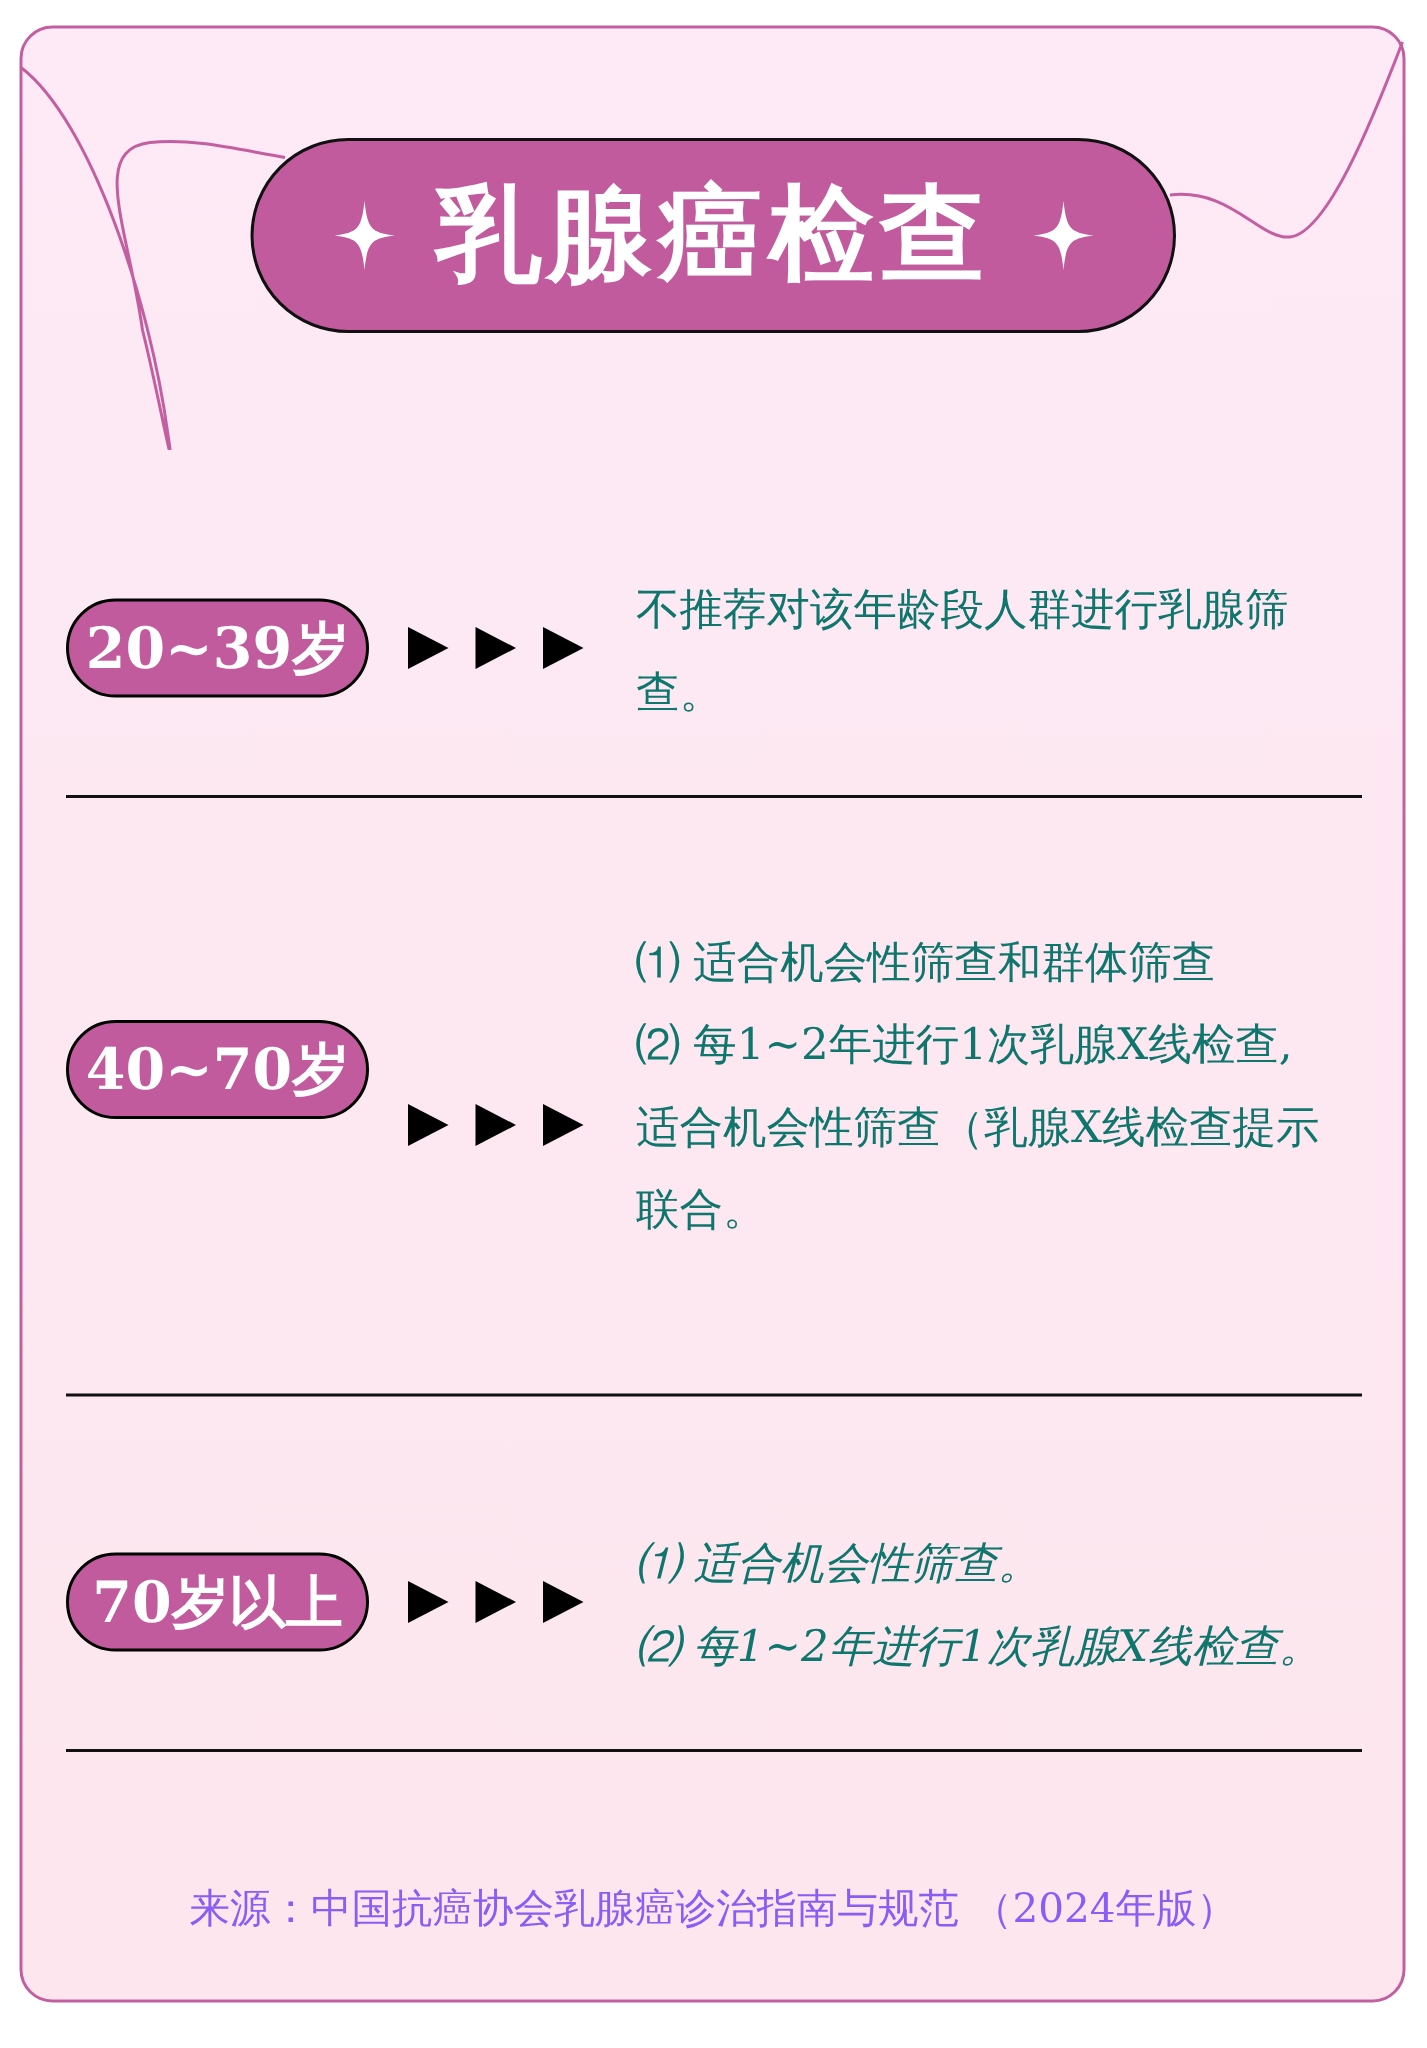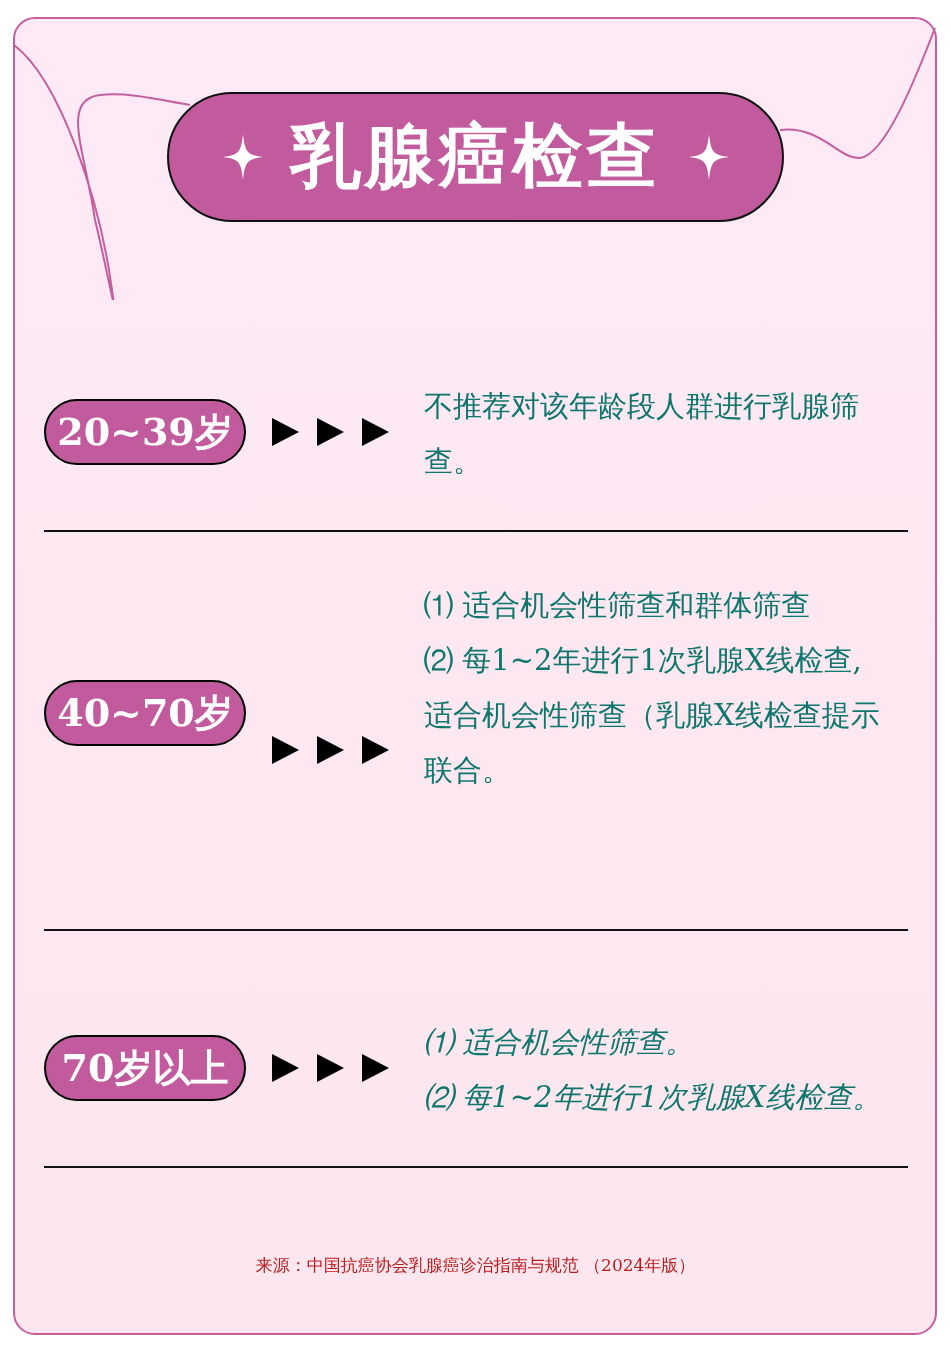--- a/index.html
+++ b/index.html
@@ -28,21 +28,21 @@
     color:#fff; font-size:38px; font-weight:bold; white-space:nowrap; overflow:hidden;
   }
   .arrows { position:absolute; left:272px; display:flex; gap:18px; }
   .tri { width:0; height:0; border-top:14px solid transparent; border-bottom:14px solid transparent; border-left:27px solid #000; }
   .desc {
     position:absolute; left:424px; width:490px; color:#0f766e;
     font-size:29px; line-height:55px;
   }
   .desc p { margin:0; }
   .divider { position:absolute; left:44px; width:864px; height:2px; background:#111; }
-  .source { position:absolute; left:0; width:951px; top:1254px; text-align:center; font-size:17px; color:#b91c1c; }
+  .source { position:absolute; left:0; width:951px; top:1254px; text-align:center; font-size:27px; color:#8b5cf6; }
 </style>
 </head>
 <body>
 
 <div class="card"></div>
 
 <svg class="deco" width="951" height="300">
   <path d="M14,45 C60,80 100,200 112,290 C118,330 105,260 95,220 C85,150 60,100 100,95 C130,92 160,100 190,105" fill="none" stroke="#c35fa0" stroke-width="2"></path>
   <path d="M780,130 C820,125 840,160 860,158 C885,155 915,80 935,28" fill="none" stroke="#c35fa0" stroke-width="2"></path>
 </svg>
@@ -68,21 +68,21 @@
   <p>查。</p>
 </div>
 <div class="divider" style="top:530px;"></div>
 
 <div class="age-pill" style="top:680px;">40~70岁</div>
 <div class="arrows" style="top:736px;">
   <span class="tri"></span>
   <span class="tri"></span>
   <span class="tri"></span>
 </div>
-<div class="desc" style="top:578px;">
+<div class="desc" style="top:614px;">
   <p>⑴ 适合机会性筛查和群体筛查</p>
   <p>⑵ 每1~2年进行1次乳腺X线检查,</p>
   <p>适合机会性筛查（乳腺X线检查提示</p>
   <p>联合。</p>
 </div>
 <div class="divider" style="top:929px;"></div>
 
 <div class="age-pill" style="top:1035px;">70岁以上</div>
 <div class="arrows" style="top:1054px;">
   <span class="tri"></span>

